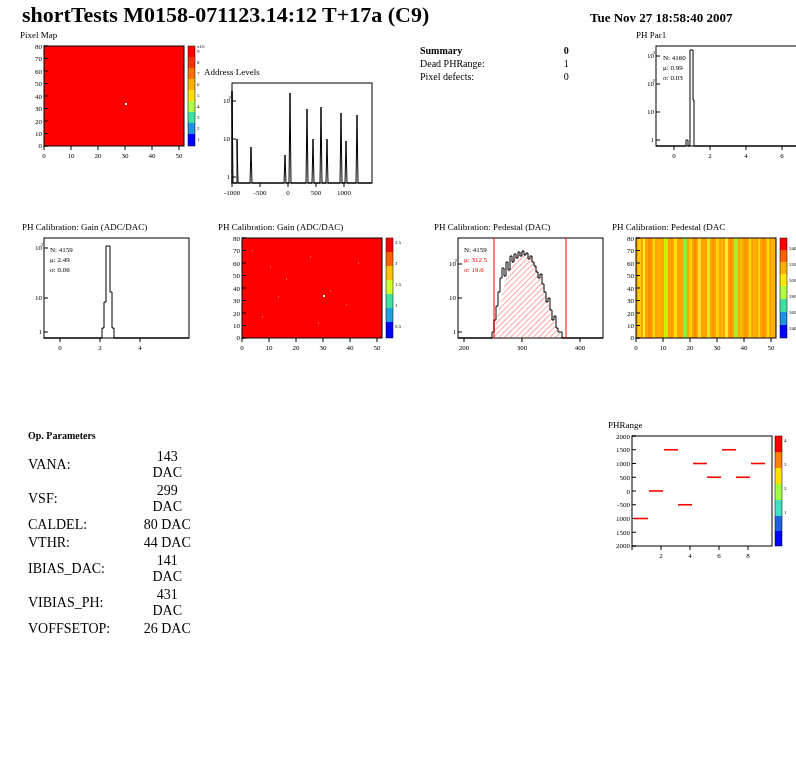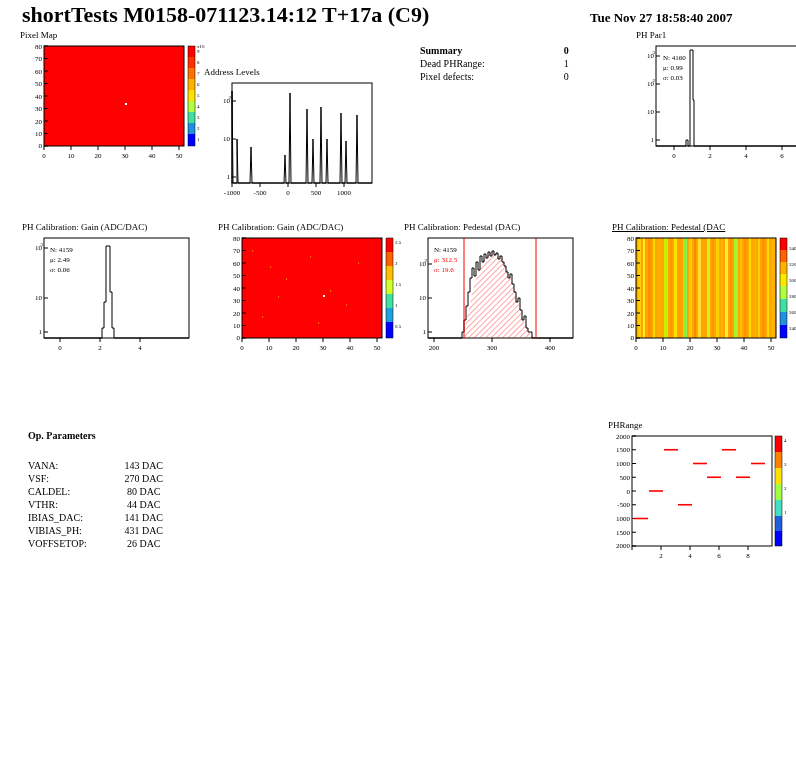--- a/index.html
+++ b/index.html
@@ -14,22 +14,22 @@
   .frame{fill:none;stroke:#000;stroke-width:1;}
   .tickline{stroke:#000;stroke-width:1;}
   .curve{fill:none;stroke:#000;stroke-width:1;}
   #summary{left:420px;top:44px;font-size:10px;}
   #summary table{border-collapse:collapse;font-size:10px;font-family:"Liberation Serif",serif;}
   #summary td{padding:1px 0;}
   #summary .lbl{padding-right:58px;}
   #summary .val{text-align:right;width:26px;}
   #summary .hdr{font-weight:bold;}
   #opparams{left:28px;top:430px;font-size:10px;font-family:"Liberation Serif",serif;}
-  #opparams .hdr{font-weight:bold;margin-bottom:18px;}
-  #opparams table{border-collapse:collapse;font-size:10px;}
+  #opparams .hdr{font-weight:bold;margin-bottom:7px;}
+  #opparams table{border-collapse:collapse;font-size:14px;}
   #opparams td{padding:1px 0;}
   #opparams .k{padding-right:30px;}
   #opparams .v{text-align:center;width:54px;}
 </style>
 </head>
 <body>
 
 <div class="abs" id="title">shortTests M0158-071123.14:12 T+17a (C9)</div>
 <div class="abs" id="datestamp">Tue Nov 27 18:58:40 2007</div>
 
@@ -287,21 +287,21 @@
       <rect x="168" y="6" width="7" height="100" fill="none" stroke="#000" stroke-width="0.5"></rect>
       <text x="177" y="12" font-size="5">2.5</text>
         <text x="177" y="33" font-size="5">2</text>
       <text x="177" y="54" font-size="5">1.5</text>
         <text x="177" y="75" font-size="5">1</text>
       <text x="177" y="96" font-size="5">0.5</text>
     </g>
   </svg>
 </div>
 
-<div class="abs" style="left:404px;top:222px;">
+<div class="abs" style="left:434px;top:222px;">
   <div class="panel-title">PH Calibration: Pedestal (DAC)</div>
   <svg width="185" height="130">
     <defs>
       <pattern id="hatch" patternUnits="userSpaceOnUse" width="4" height="4" patternTransform="rotate(45)">
         <line x1="0" y1="0" x2="0" y2="4" stroke="#ff0000" stroke-width="0.7"></line>
       </pattern>
     </defs>
     <rect x="24" y="6" width="145" height="100" class="frame"></rect>
     <g class="tickline">
       <line x1="30" y1="106" x2="30" y2="110"></line>
@@ -332,21 +332,21 @@
     <line x1="60" y1="6" x2="60" y2="106" stroke="#ff0000" stroke-width="1"></line>
     <line x1="132" y1="6" x2="132" y2="106" stroke="#ff0000" stroke-width="1"></line>
     <g class="stat">
       <text x="30" y="20" fill="#000">N: 4159</text>
       <text x="30" y="30" fill="#ff0000">μ: 312.5</text>
       <text x="30" y="40" fill="#ff0000">σ: 19.6</text>
     </g>
   </svg>
 </div>
 
-<div class="abs" style="left:612px;top:222px;text-decoration:underline;">
+<div class="abs" style="left:612px;top:222px;">
   <div class="panel-title">PH Calibration: Pedestal (DAC</div>
   <svg width="185" height="130">
     <rect x="24" y="6" width="140" height="100" fill="#ffa500"></rect>
     <g>
       <rect x="26" y="6" width="3" height="100" fill="#ffcc00"></rect>
       <rect x="31" y="6" width="2" height="100" fill="#ffee22"></rect>
       <rect x="36" y="6" width="3" height="100" fill="#ff9000"></rect>
       <rect x="41" y="6" width="2" height="100" fill="#ffdd00"></rect>
       <rect x="46" y="6" width="3" height="100" fill="#ffb000"></rect>
       <rect x="52" y="6" width="4" height="100" fill="#c8f000"></rect>
@@ -434,21 +434,21 @@
 <div class="abs" id="opparams">
   <div class="hdr">Op. Parameters</div>
   <table>
     <tbody>
         <tr>
           <td class="k">VANA:</td>
           <td class="v">143 DAC</td>
         </tr>
     <tr>
           <td class="k">VSF:</td>
-          <td class="v">270 DAC</td>
+          <td class="v">299 DAC</td>
         </tr>
     <tr>
           <td class="k">CALDEL:</td>
           <td class="v">80 DAC</td>
         </tr>
     <tr>
           <td class="k">VTHR:</td>
           <td class="v">44 DAC</td>
         </tr>
     <tr>

